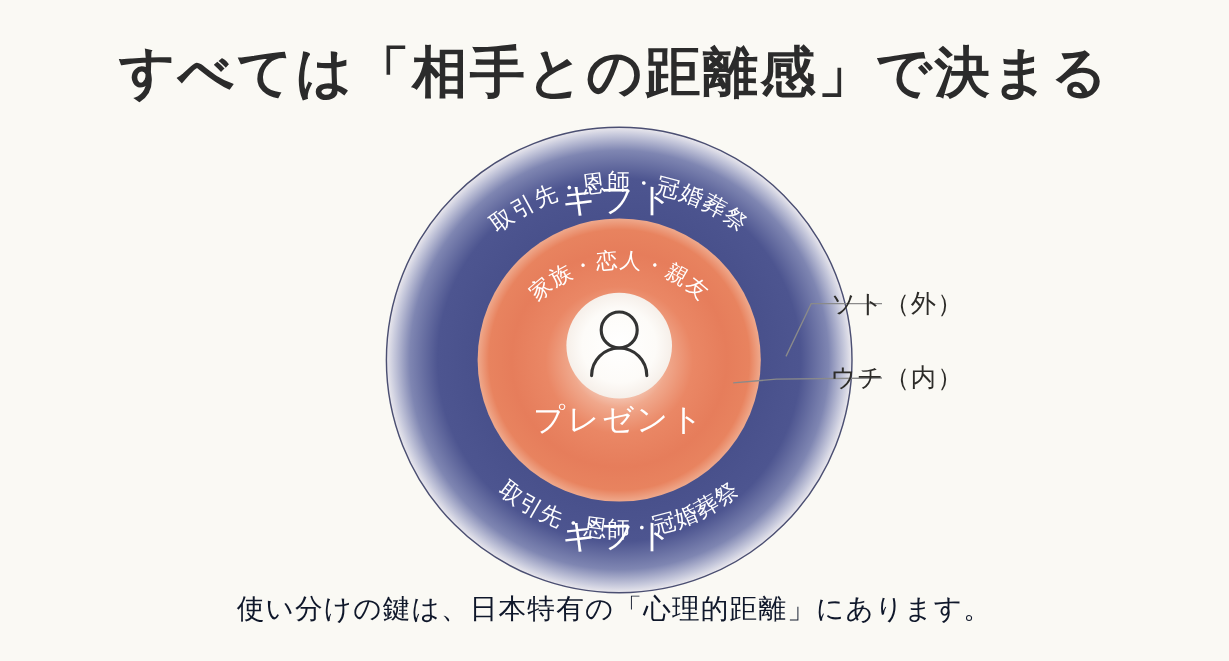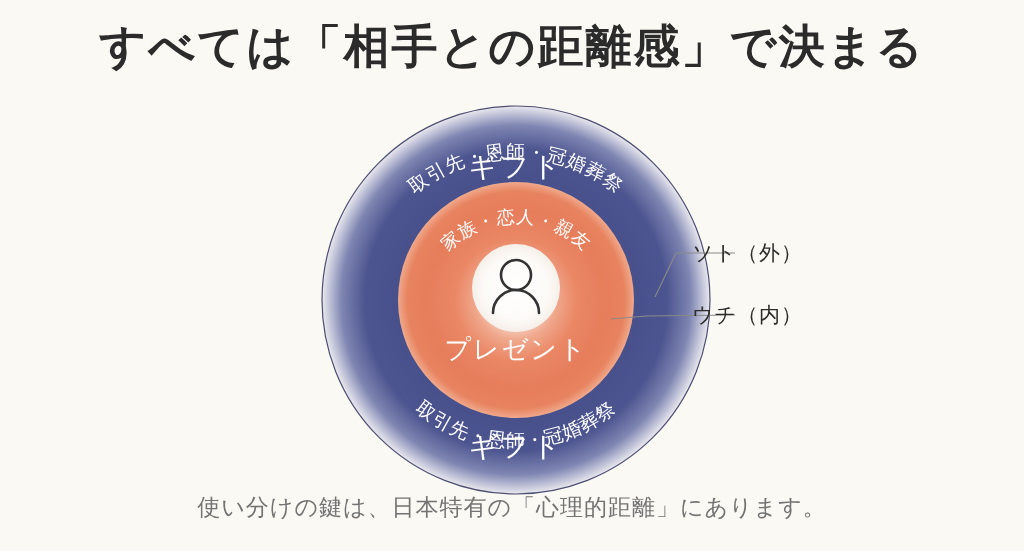--- a/index.html
+++ b/index.html
@@ -15,41 +15,41 @@
     overflow: hidden;
   }
   .page {
     position: relative;
     width: 1024px;
     height: 551px;
     background: #faf9f4;
   }
   .title {
     position: absolute;
-    top: 16px;
+    top: 30px;
     left: 0;
     width: 1024px;
     text-align: center;
     font-family: "Liberation Serif", "DejaVu Serif", serif;
     font-weight: 700;
     font-size: 46px;
     letter-spacing: 2px;
     color: #2b2b2b;
     white-space: nowrap;
   }
   .caption {
     position: absolute;
     top: 492px;
     left: 0;
     width: 1024px;
     text-align: center;
     font-family: "Liberation Sans", "DejaVu Sans", sans-serif;
     font-size: 23px;
     letter-spacing: 1px;
-    color: #737373;
+    color: #0f172a;
     white-space: nowrap;
   }
   .diagram {
     position: absolute;
     top: 98px;
     left: 0;
     width: 1024px;
     height: 400px;
   }
   .side-label {

